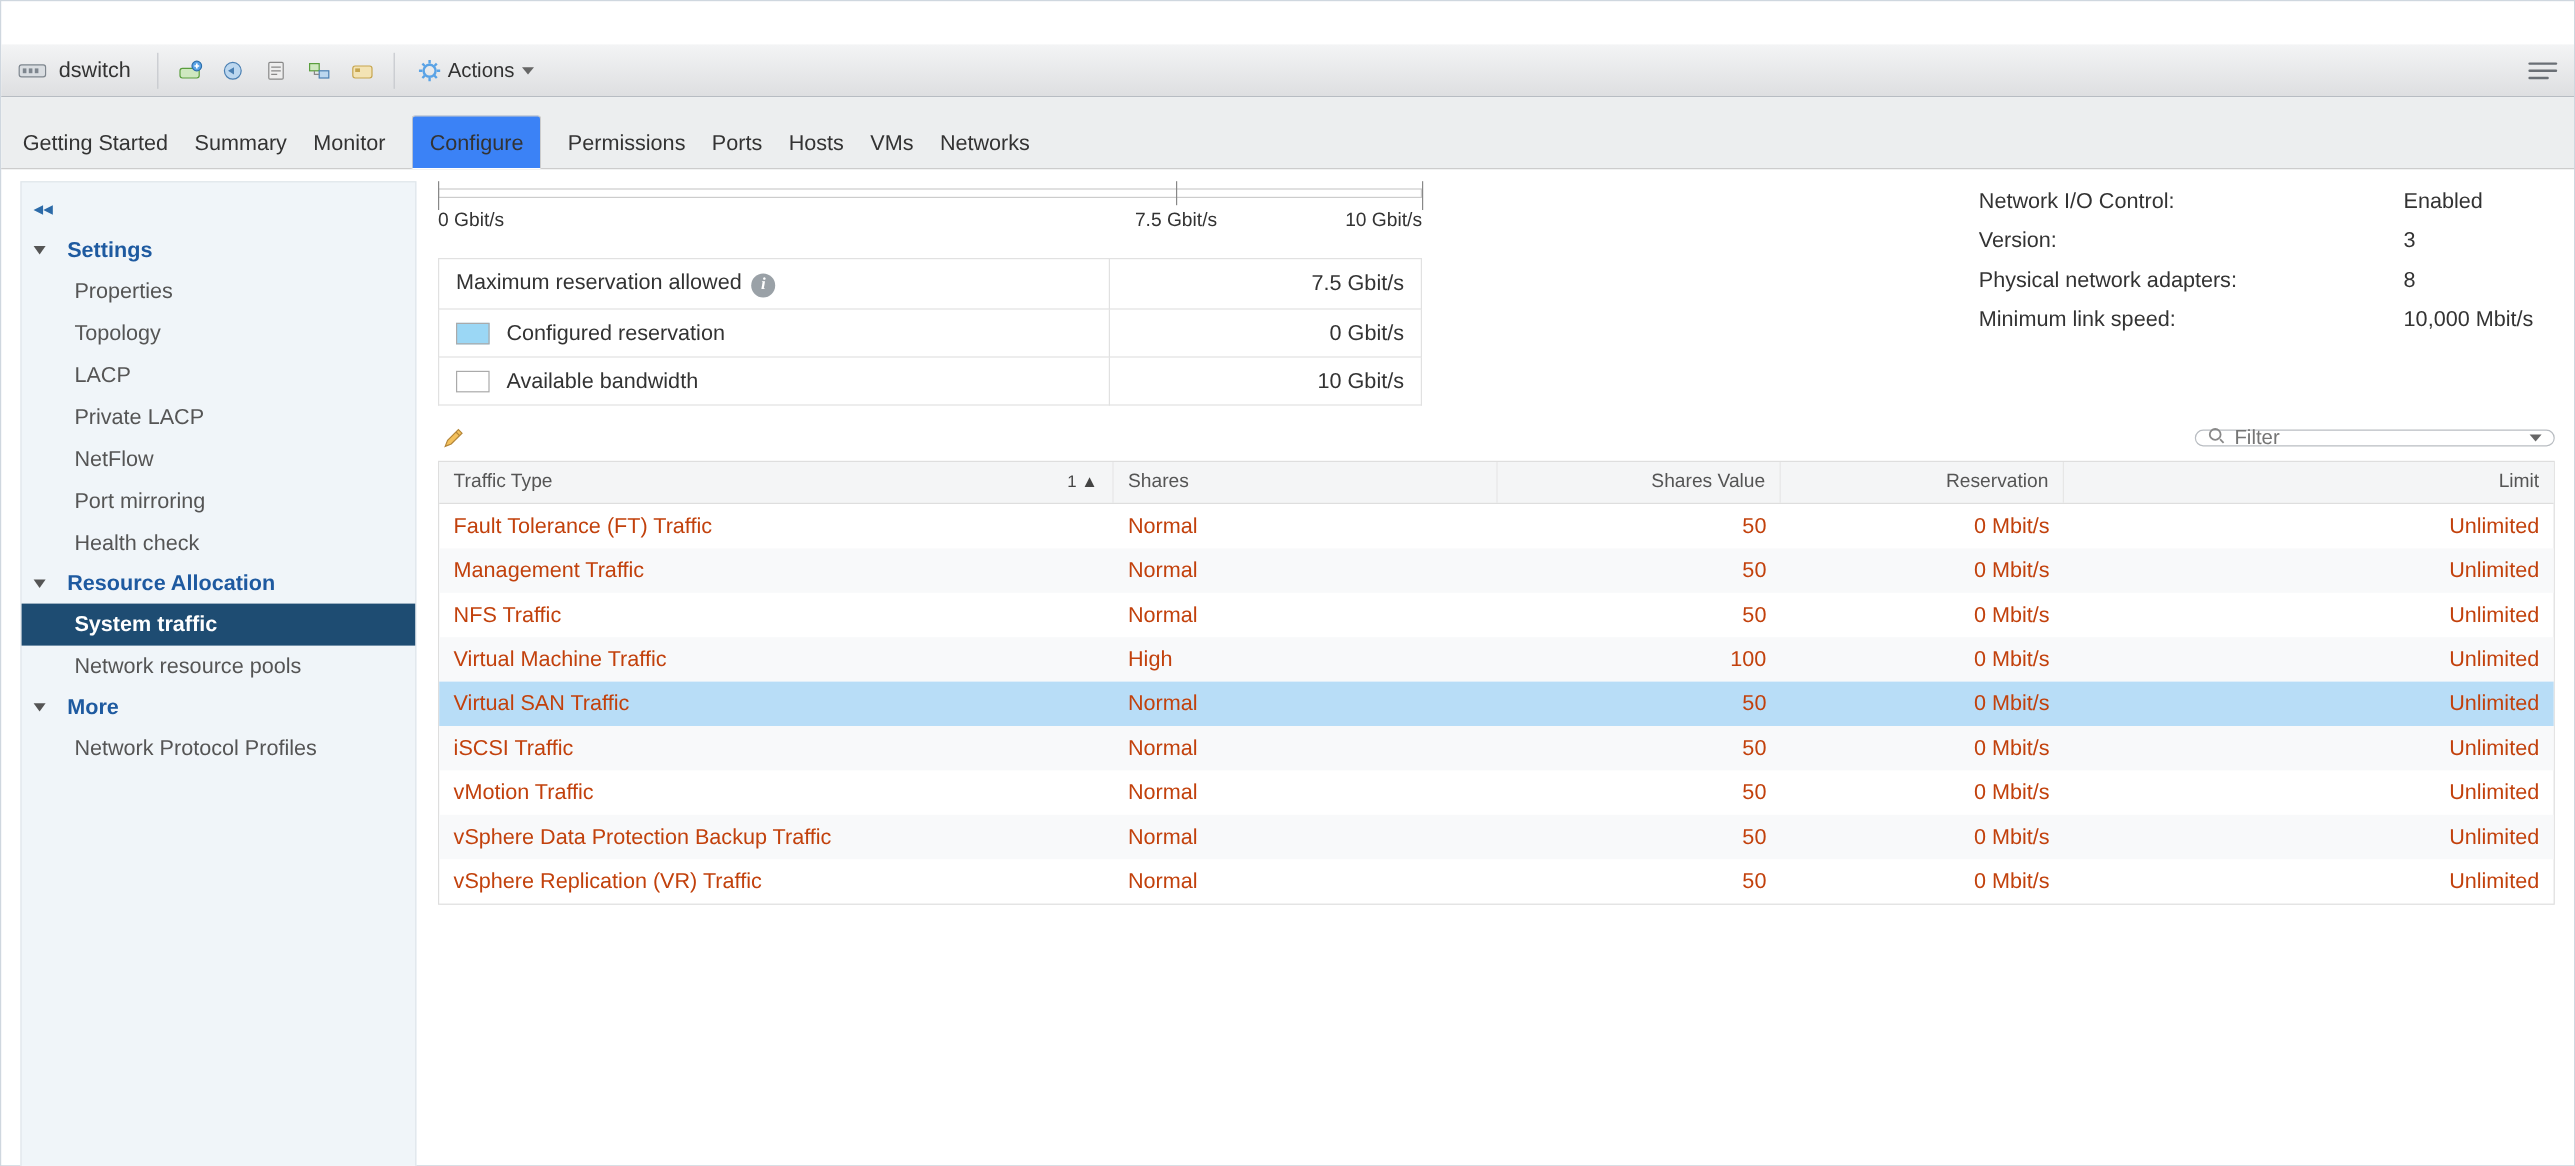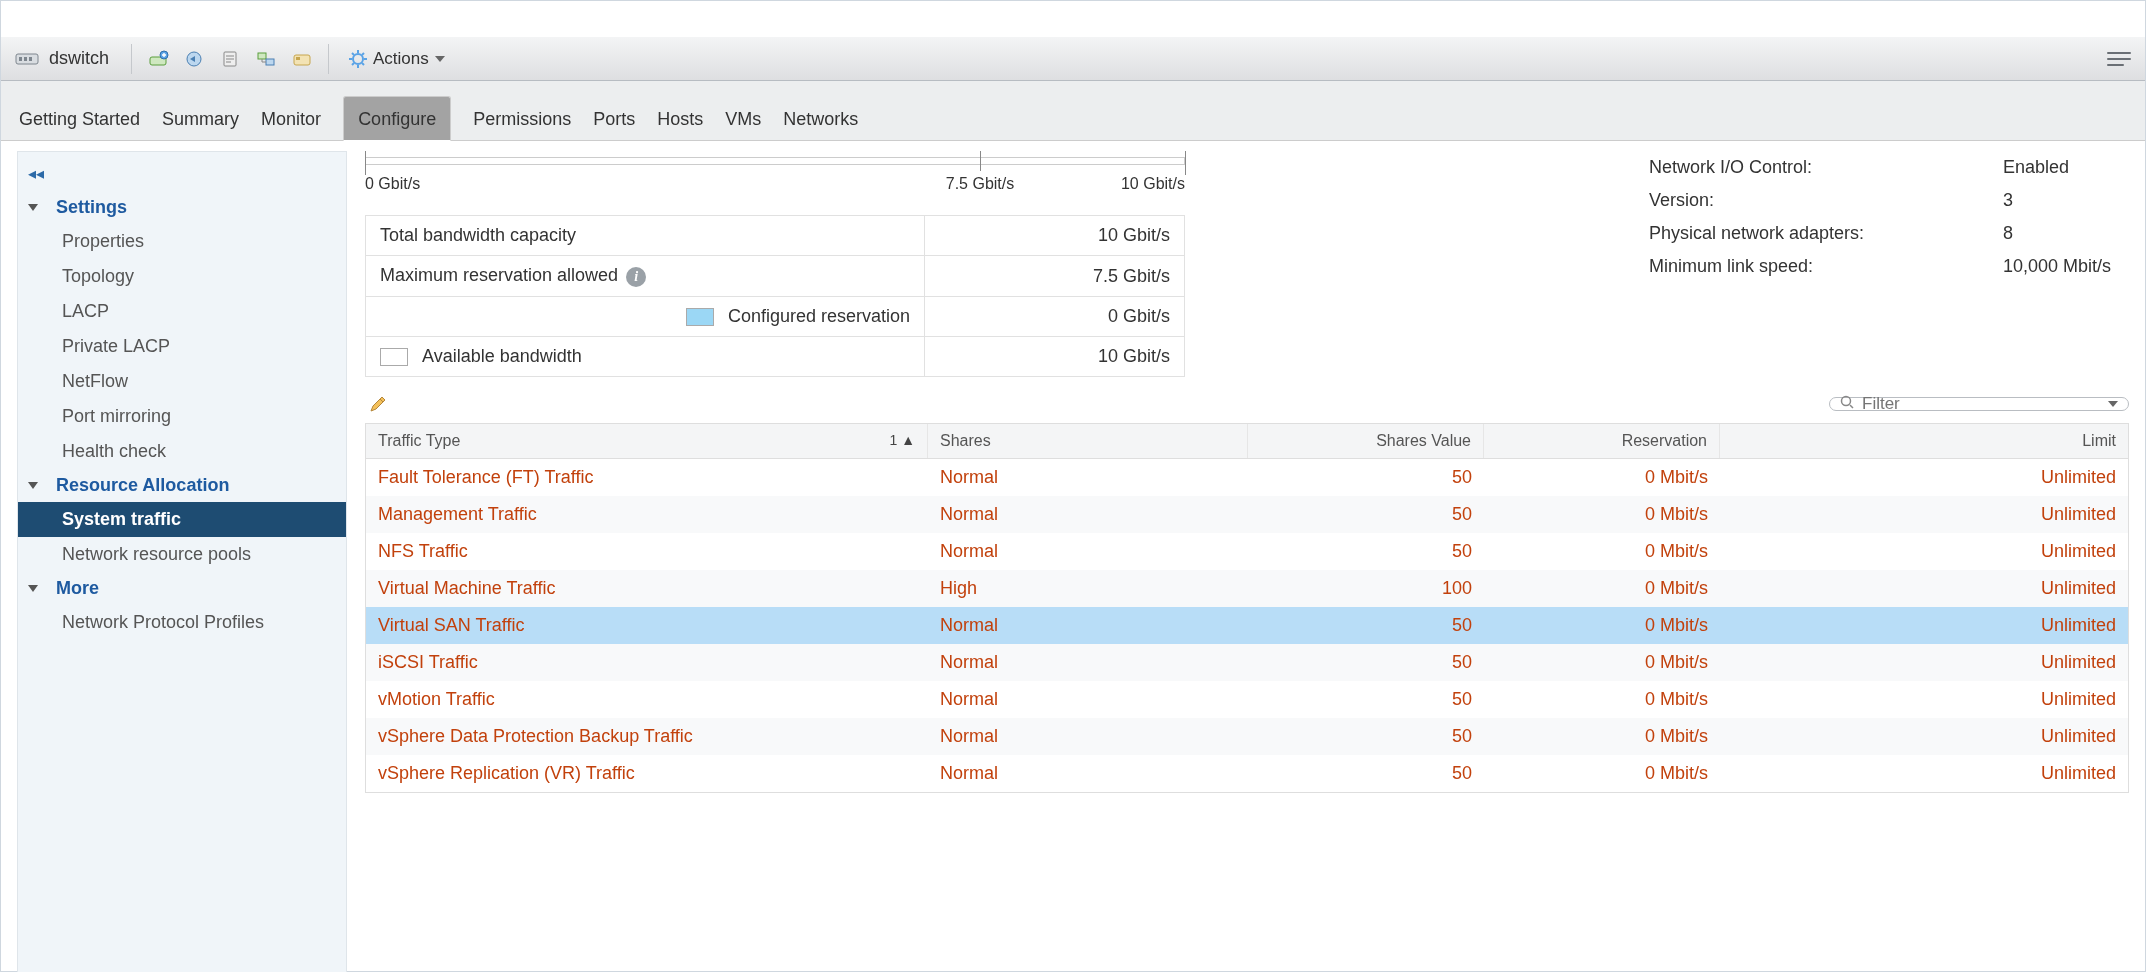--- a/index.html
+++ b/index.html
@@ -50,21 +50,21 @@
     display:flex; align-items:flex-end;
     padding: 0 18px; gap: 22px;
   }
   .tab {
     padding: 12px 0 10px 0;
     font-size: 18px;
     color:#333;
     cursor:pointer;
   }
   .tab.active {
-    background:#a3a3a3;
+    background:#3b82f6;
     border:1px solid #ccc;
     border-bottom:1px solid #fff;
     border-radius:3px 3px 0 0;
     padding: 12px 14px 10px 14px;
     margin-bottom:-1px;
     font-weight:500;
   }
 
   
   .content { display:flex; height: calc(972px - 44px - 49px); }
@@ -312,29 +312,25 @@
                 <div class="gauge-tick " style="left: 75%;"></div>
                 <div class="gauge-label center" style="left: 75%;">7.5 Gbit/s</div>
                 <div class="gauge-tick major" style="left: 100%;"></div>
                 <div class="gauge-label right" style="left: 100%;">10 Gbit/s</div>
               </div>
           </div>
 
           <table class="bw-table">
             <tbody id="bw-tbody">
                 <tr>
-                  <td><span>Total bandwidth capacity</span></td>
-                  <td class="val">10 Gbit/s</td>
-                </tr>
-                <tr>
                   <td><span>Maximum reservation allowed</span><span class="info-icon">i</span></td>
                   <td class="val">7.5 Gbit/s</td>
                 </tr>
                 <tr>
-                  <td style="padding-left: 14px; text-align: right;"><span class="swatch blue"></span><span>Configured reservation</span></td>
+                  <td style="padding-left: 14px;"><span class="swatch blue"></span><span>Configured reservation</span></td>
                   <td class="val">0 Gbit/s</td>
                 </tr>
                 <tr>
                   <td style="padding-left: 14px;"><span class="swatch empty"></span><span>Available bandwidth</span></td>
                   <td class="val">10 Gbit/s</td>
                 </tr>
               </tbody>
           </table>
         </div>
 

